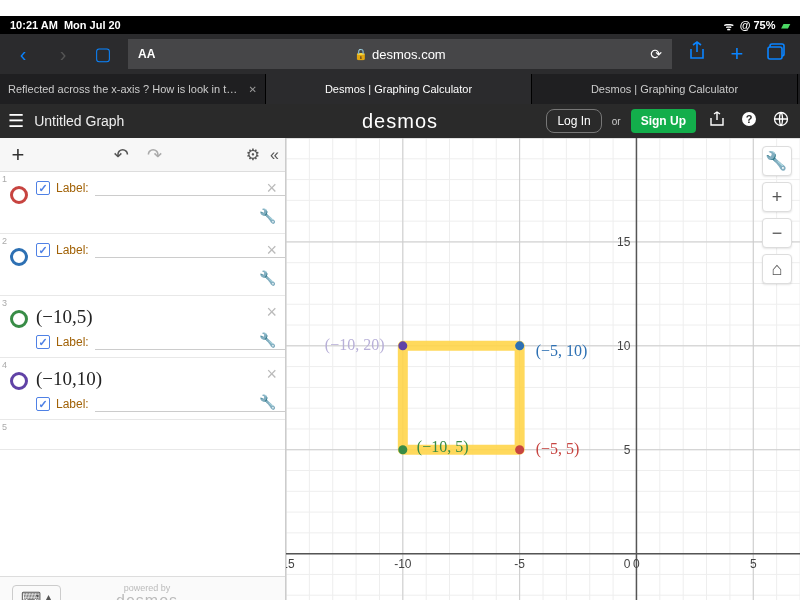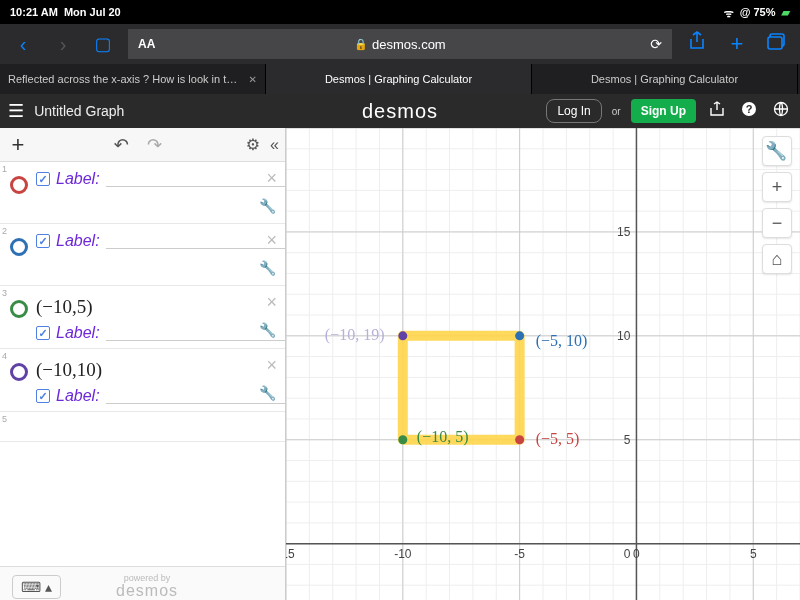--- a/index.html
+++ b/index.html
@@ -1,19 +1,19 @@
 <!DOCTYPE html>
 <html><head>
 <meta charset="utf-8">
 <style>
 * { margin: 0; padding: 0; box-sizing: border-box; font-family: -apple-system, BlinkMacSystemFont, "Segoe UI", Helvetica, Arial, sans-serif; }
 html, body { width: 800px; height: 600px; overflow: hidden; background: #fff; }
 
 
-.status-bar { height: 24px; background: #000; color: #fff; display: flex; justify-content: space-between; align-items: center; padding: 0 10px; font-size: 11px; font-weight: 600; }
+.status-bar { height: 18px; background: #000; color: #fff; display: flex; justify-content: space-between; align-items: center; padding: 0 10px; font-size: 11px; font-weight: 600; margin-top: 16px; }
 .status-left, .status-right { display: flex; align-items: center; gap: 6px; }
 .status-right .batt { color: #4cd964; }
 
 
 .safari-bar { height: 40px; background: #2b2b2d; display: flex; align-items: center; padding: 0 8px; gap: 10px; }
 .nav-btn { width: 30px; height: 30px; display:flex; align-items:center; justify-content:center; color:#0a84ff; font-size:20px; }
 .nav-btn.dim { color:#555; }
 .book-btn { color:#0a84ff; font-size:18px; }
 .url-bar { flex:1; height:30px; background:#464648; border-radius:0; display:flex; align-items:center; justify-content:center; color:#fff; font-size:13px; position:relative; }
 .url-bar .aa { position:absolute; left:10px; font-size:12px; font-weight:600; color:#fff; }
@@ -56,21 +56,21 @@
 .expr-row { border-bottom:1px solid #e8e8e8; position:relative; padding:6px 0 6px 36px; min-height:62px; }
 .expr-row .idx { position:absolute; left:2px; top:2px; font-size:9px; color:#aaa; }
 .expr-row .dot { position:absolute; left:10px; top:14px; width:18px; height:18px; border-radius:50%; border:3px solid; background:#fff; }
 .dot.red { border-color:#c74440; }
 .dot.blue { border-color:#2d70b3; }
 .dot.green { border-color:#388c46; }
 .dot.purple { border-color:#6042a6; }
 .expr-math { font-family: "Times New Roman", serif; font-size:19px; color:#222; padding:4px 0; }
 .label-row { display:flex; align-items:center; gap:6px; margin-top:2px; }
 .chk { width:14px; height:14px; border:1.5px solid #4f81e5; border-radius:2px; display:inline-flex; align-items:center; justify-content:center; color:#4f81e5; font-size:11px; font-weight:bold; }
-.label-txt { font-size:16px; color:#6d28d9;font-style:italic; }
+.label-txt { font-size:12px; color:#a16207; }
 .label-input { flex:1; border:none; border-bottom:1px solid #ccc; font-size:12px; height:16px; }
 .row-x { position:absolute; right:8px; top:6px; font-size:18px; color:#bbb; cursor:pointer; }
 .row-wrench { position:absolute; right:8px; top:36px; font-size:14px; color:#bbb; cursor:pointer; }
 .empty-row { border-bottom:1px solid #e8e8e8; height:30px; position:relative; }
 .empty-row .idx { position:absolute; left:2px; top:2px; font-size:9px; color:#aaa; }
 
 .expr-footer { height:40px; border-top:1px solid #ddd; display:flex; align-items:center; justify-content:space-between; padding:0 12px; background:#fafafa; }
 .kbd-btn { border:1px solid #ccc; border-radius:4px; padding:3px 8px; font-size:14px; color:#555; display:flex; align-items:center; gap:4px; cursor:pointer; }
 .powered { text-align:center; color:#bbb; font-size:9px; line-height:1; }
 .powered .d { font-size:16px; letter-spacing:1px; }
@@ -325,15 +325,15 @@
 
     <div class="graph-controls">
       <div class="gctrl">🔧</div>
       <div class="gctrl">+</div>
       <div class="gctrl">−</div>
       <div class="gctrl">⌂</div>
     </div>
   <div class="pt-label red" style="left: 249.636px; top: 301.739px;">(−5, 5)</div>
       <div class="pt-label blue" style="left: 249.636px; top: 203.826px;">(−5, 10)</div>
       <div class="pt-label green" style="left: 130.818px; top: 299.739px;">(−10, 5)</div>
-      <div class="pt-label purple" style="left: 38.8182px; top: 197.826px;">(−10, 19)</div>
+      <div class="pt-label purple" style="left: 38.8182px; top: 197.826px;">(−10, 20)</div>
     </div>
 </div>
 
 </body></html>

